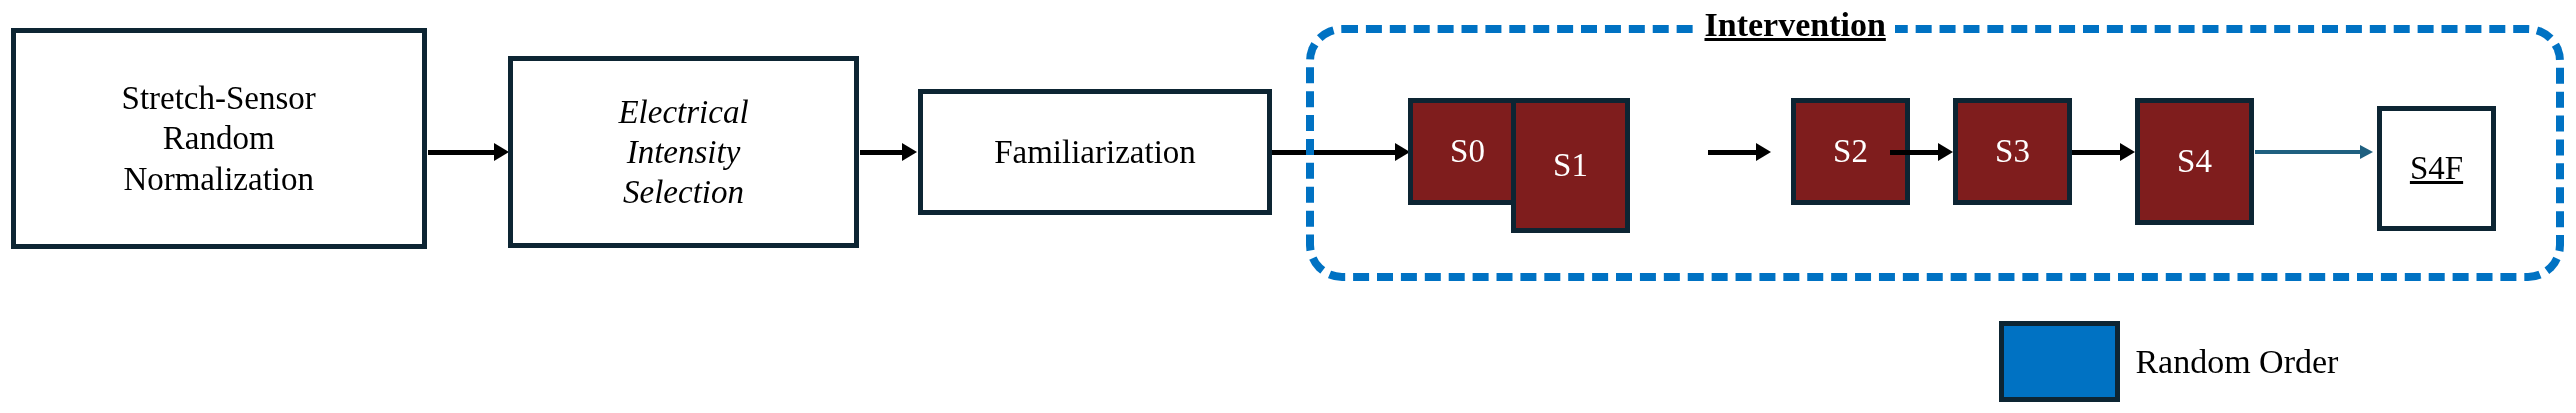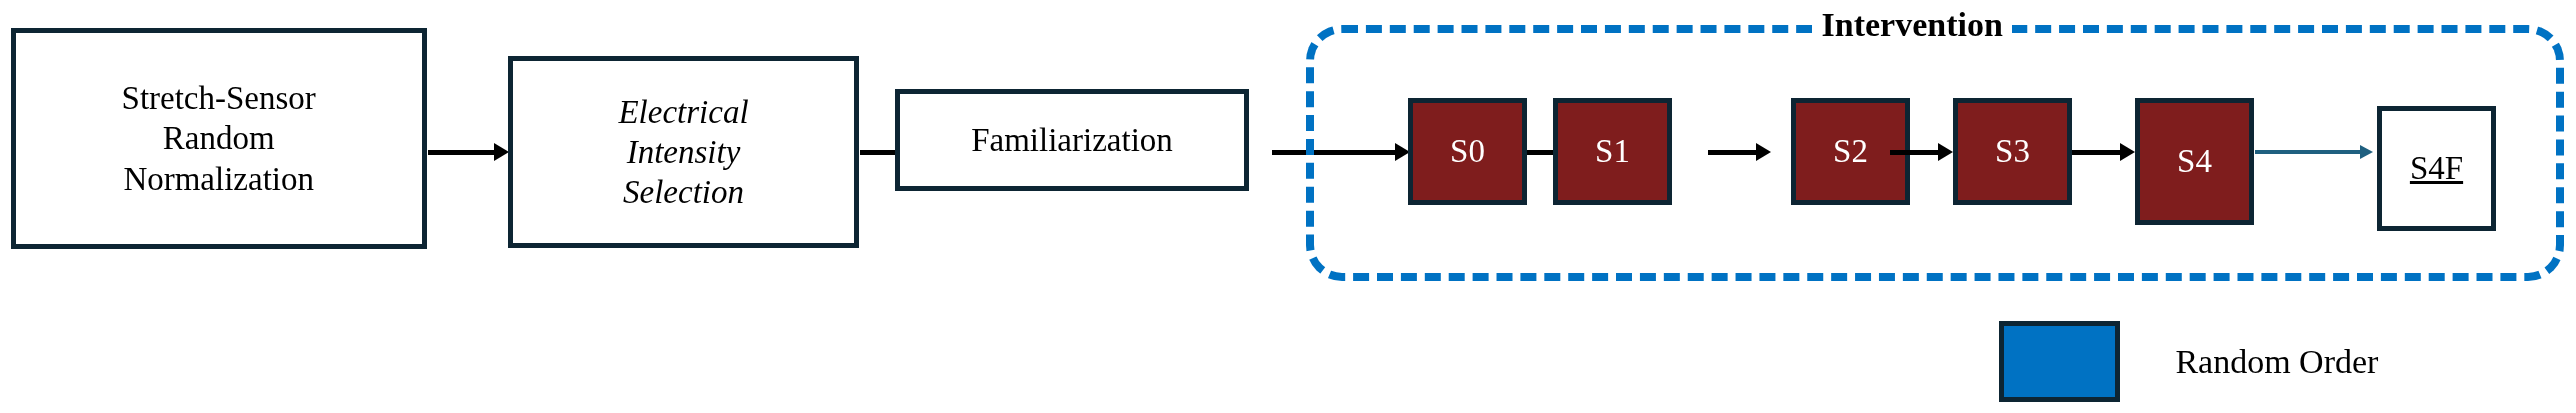--- a/index.html
+++ b/index.html
@@ -117,45 +117,45 @@
       <span>Intensity</span><br>
       <span>Selection</span>
     </span>
   </div>
 
   <div class="arrow" style="left:860px;top:143px;width:57px;">
     <span class="shaft" style="width:42px;"></span>
     <span class="head" style="left:42px;"></span>
   </div>
 
-  <div class="pbox" style="left:895px;top:89px;width:354px;height:102px;">
+  <div class="pbox" style="left:918px;top:89px;width:354px;height:126px;">
     <span class="lbl">
       <span>Familiarization</span>
     </span>
   </div>
 
   <div class="arrow" style="left:1272px;top:143px;width:137px;">
     <span class="shaft" style="width:123px;"></span>
     <span class="head" style="left:123px;"></span>
   </div>
 
   <div class="dashed-group" style="left:1306px;top:25px;width:1258px;height:256px;"></div>
 
-  <div class="group-title" style="left:1812px;top:8.3px;">Intervention</div>
+  <div class="group-title" style="left:1695px;top:8.3px;text-decoration:underline;">Intervention</div>
 
   <div class="sbox" style="left:1408px;top:98px;width:119px;height:107px;">
     <span>S0</span>
   </div>
 
   <div class="arrow" style="left:1527px;top:143px;width:63px;">
     <span class="shaft" style="width:48px;"></span>
     <span class="head" style="left:48px;"></span>
   </div>
 
-  <div class="sbox" style="left:1553px;top:98px;width:119px;height:107px;">
+  <div class="sbox" style="left:1511px;top:98px;width:119px;height:135px;">
     <span>S1</span>
   </div>
 
   <div class="arrow" style="left:1708px;top:143px;width:63px;">
     <span class="shaft" style="width:48px;"></span>
     <span class="head" style="left:48px;"></span>
   </div>
 
   <div class="sbox" style="left:1771px;top:98px;width:119px;height:107px;margin-left:20px;">
     <span>S2</span>
@@ -181,19 +181,19 @@
 
   <div class="arrow teal" style="left:2255px;top:143px;width:118px;">
     <span class="shaft" style="width:105px;"></span>
     <span class="head" style="left:105px;"></span>
   </div>
 
   <div class="sbox plain" style="left:2377px;top:106px;width:119px;height:125px;text-decoration:underline;">
     <span>S4F</span>
   </div>
 
-  <div class="legend" style="left:1999px;top:321px;gap:40px;">
+  <div class="legend" style="left:1999px;top:321px;">
     <div class="legend-swatch"></div>
     <div class="legend-label">Random Order</div>
   </div>
 
 </div>
 
 
 </body></html>

